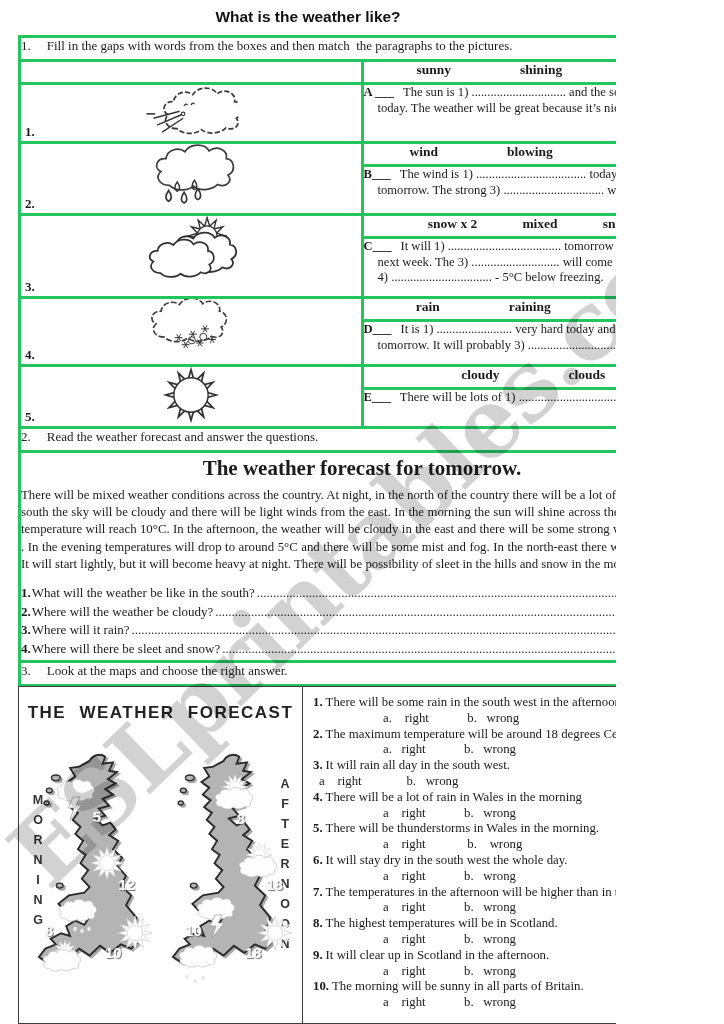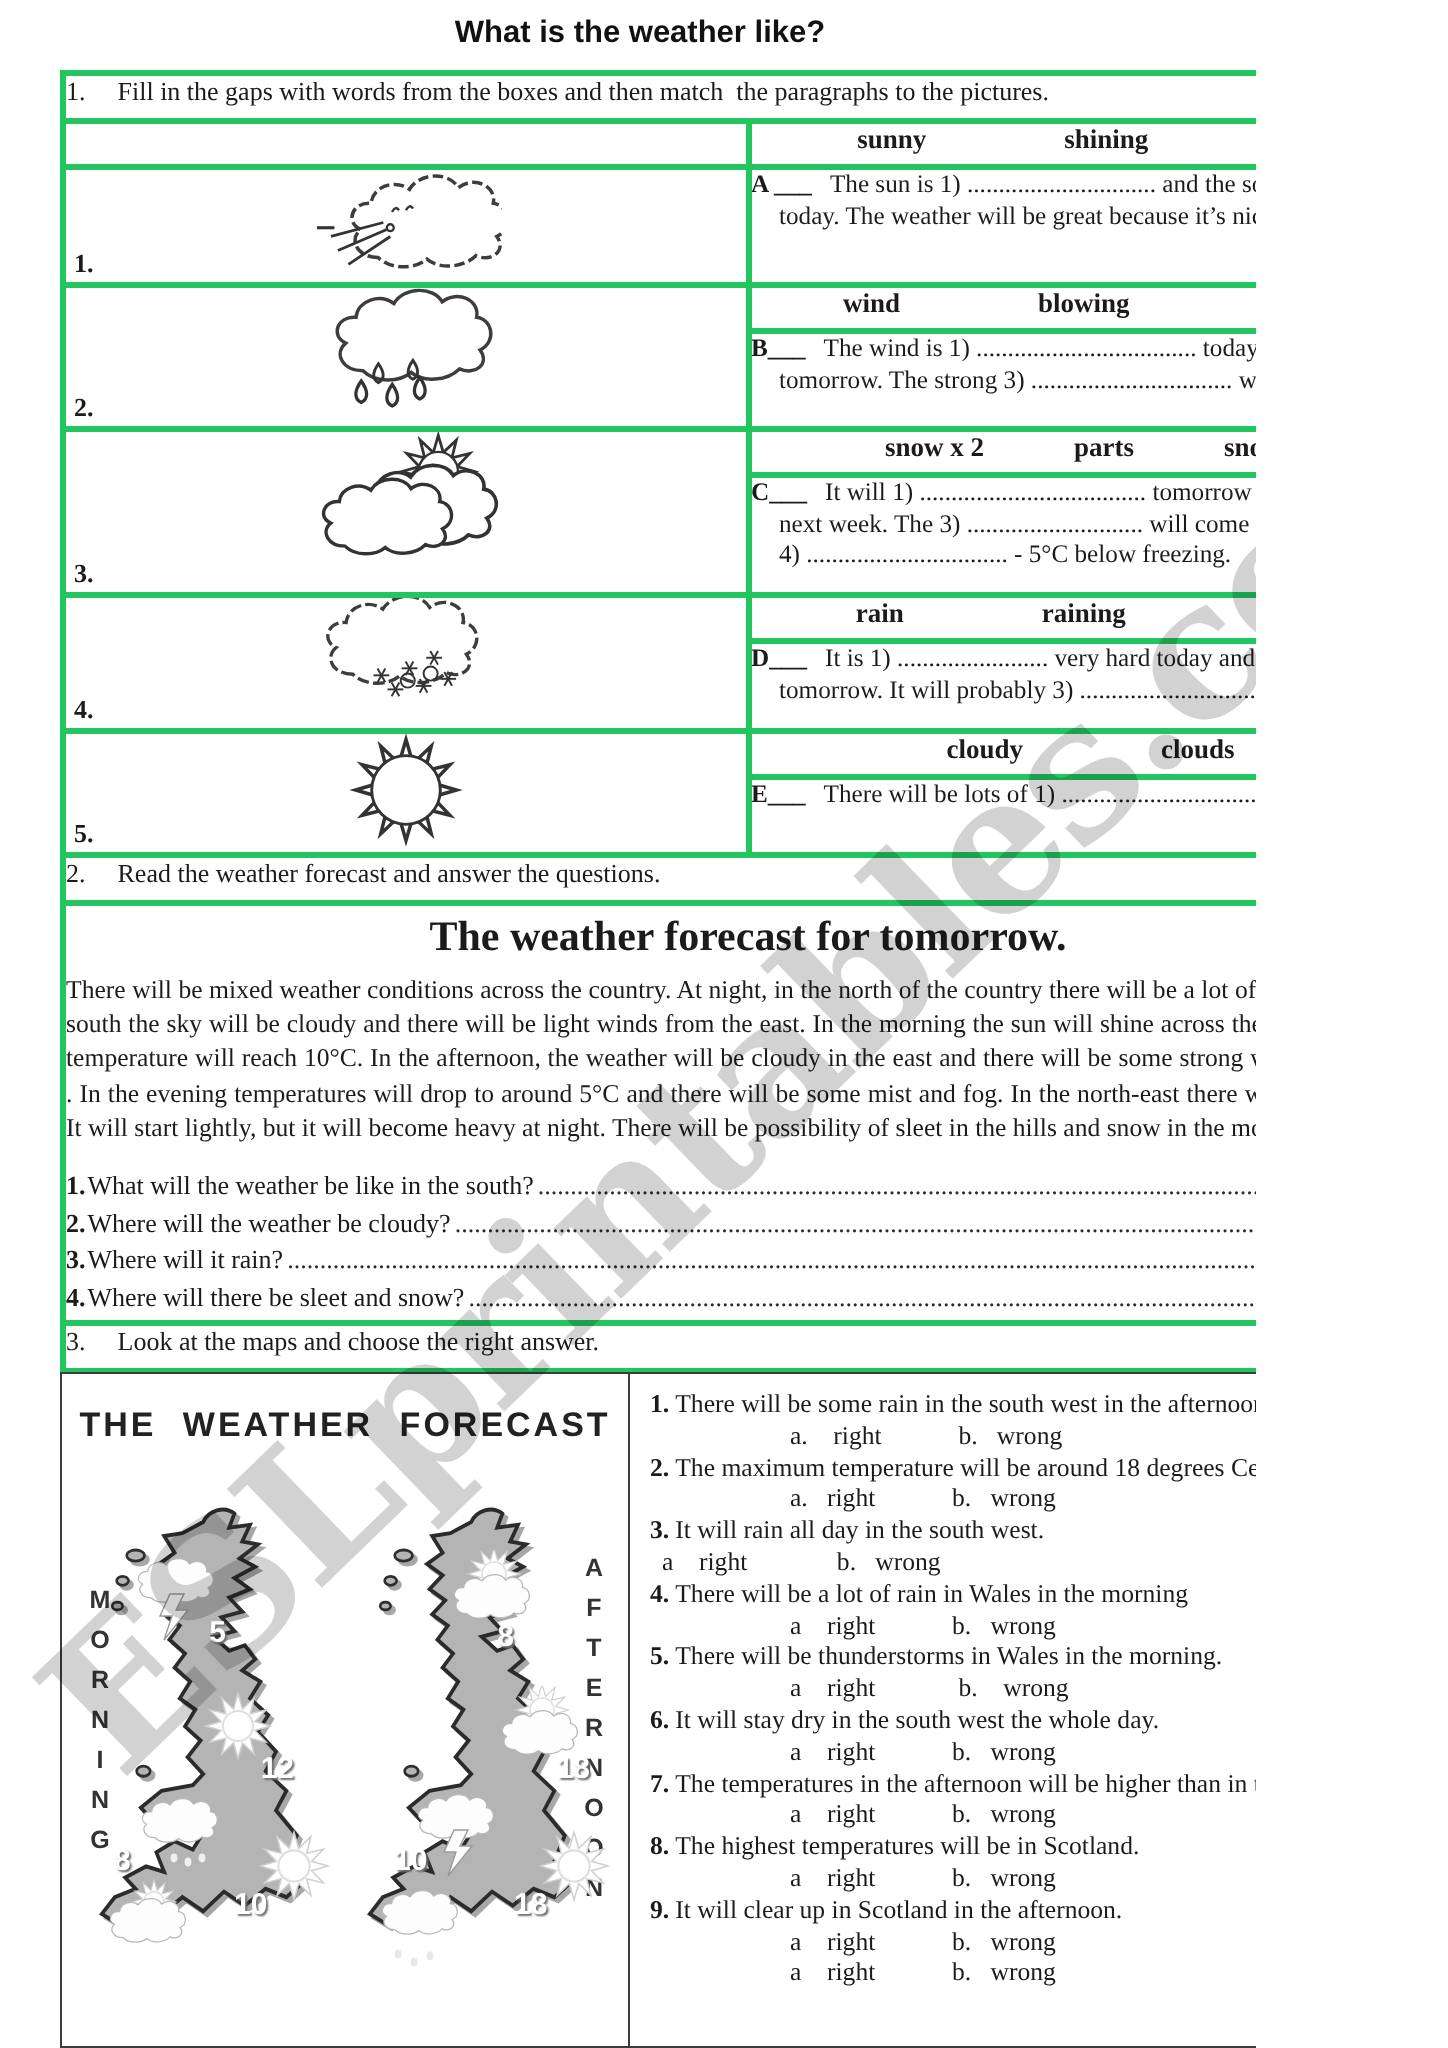--- a/index.html
+++ b/index.html
@@ -1,17 +1,17 @@
 <!DOCTYPE html>
 <html><head>
 <meta charset="utf-8">
 <style>
   html,body{margin:0;padding:0;background:#fff;}
   .sheet{position:relative;width:616px;height:1024px;background:#fff;overflow:hidden;
-         font-family:"Liberation Serif", serif;color:#1b1b1b;margin-left:12px;}
+         font-family:"Liberation Serif", serif;color:#1b1b1b;}
   .page-title{position:absolute;top:8px;left:0;width:100%;text-align:center;
               font-family:"Liberation Sans", sans-serif;font-weight:bold;font-size:15.5px;color:#111;}
   .content{position:absolute;left:18px;top:35px;width:688px;z-index:1;}
   table.t1{border-collapse:collapse;width:688px;table-layout:fixed;}
   table.t1 td{border:3px solid #22c55e;padding:0;vertical-align:top;}
   td.c1{width:139px;}
   td.instr{height:21px;font-size:13px;padding:2px 4px 2px 26px;white-space:pre;overflow:hidden;}
   .inum{margin-right:16px;}
   td.words{height:20px;vertical-align:middle;}
   .wordrow{display:flex;justify-content:center;gap:69px;font-weight:bold;font-size:13.5px;}
@@ -164,21 +164,21 @@
               <circle cx="76" cy="22" r="11" fill="#fff" stroke="#333" stroke-width="1.3"></circle>
               <use href="#cloud-line" transform="translate(24,14) scale(0.85)" fill="#fff" stroke="#333" stroke-width="2.4"></use>
               <use href="#cloud-line" transform="translate(4,22) scale(0.8)" fill="#fff" stroke="#333" stroke-width="2.4"></use>
             </svg>
           </div>
           <span class="pic-num">3.</span>
         </td>
         <td class="words">
           <div class="wordrow tight">
             <span>snow x 2</span>
-            <span>parts</span>
+            <span>mixed</span>
             <span>snowy</span>
           </div>
         </td>
       </tr>
       <tr>
         <td class="para" style="height:57px;">
           <div class="pline"><span class="plet">C___</span><span>It will 1) .................................... tomorrow and the weather will be 2) ......................</span></div>
           <div class="pline ind">next week. The 3) ............................ will come from the north. The temperature will be very</div>
           <div class="pline ind">4) ................................ - 5°C below freezing.</div>
         </td>
@@ -405,19 +405,20 @@
           </div>
         <div class="q3">
             <div class="q3line"><b>8.</b><span>The highest temperatures will be in Scotland.</span></div>
             <div class="opts">a    right            b.   wrong</div>
           </div>
         <div class="q3">
             <div class="q3line"><b>9.</b><span>It will clear up in Scotland in the afternoon.</span></div>
             <div class="opts">a    right            b.   wrong</div>
           </div>
         <div class="q3">
+            <div class="q3line"><b>10.</b><span>The morning will be sunny in all parts of Britain.</span></div>
             <div class="opts">a    right            b.   wrong</div>
           </div>
       </div>
     </div>
 
   </div>
 </div>
 
 </body></html>

